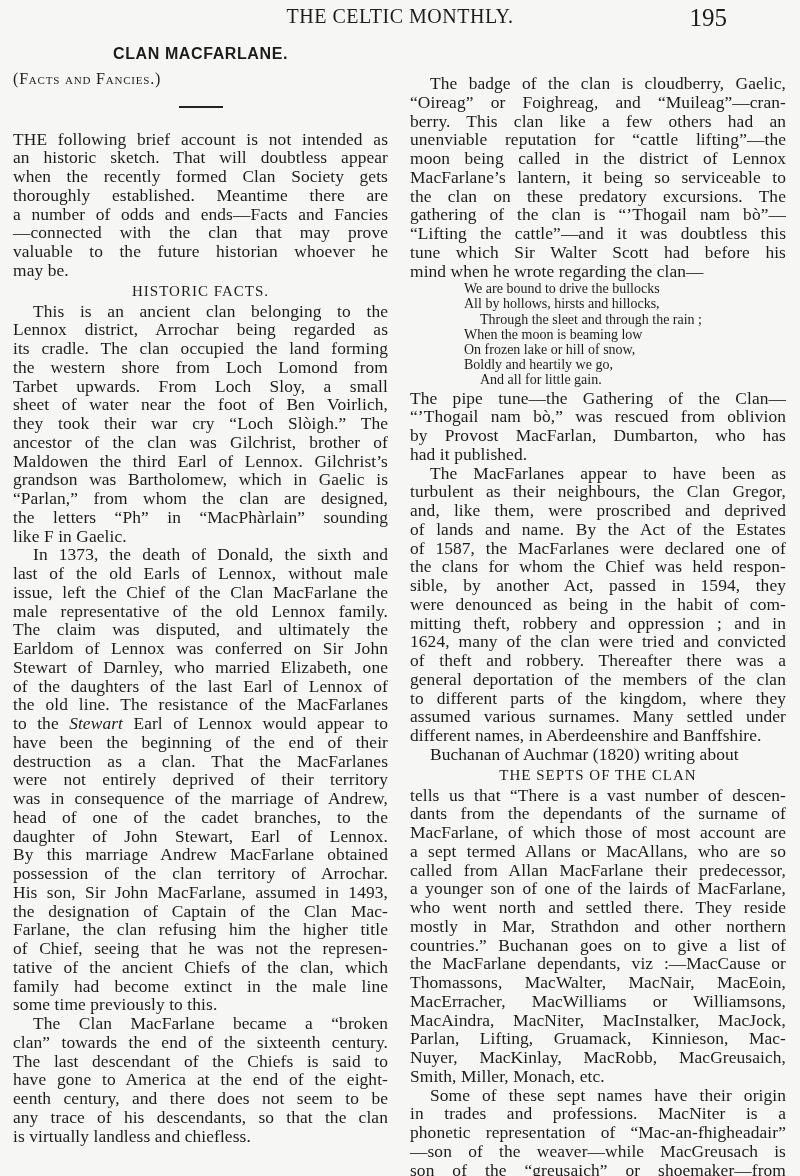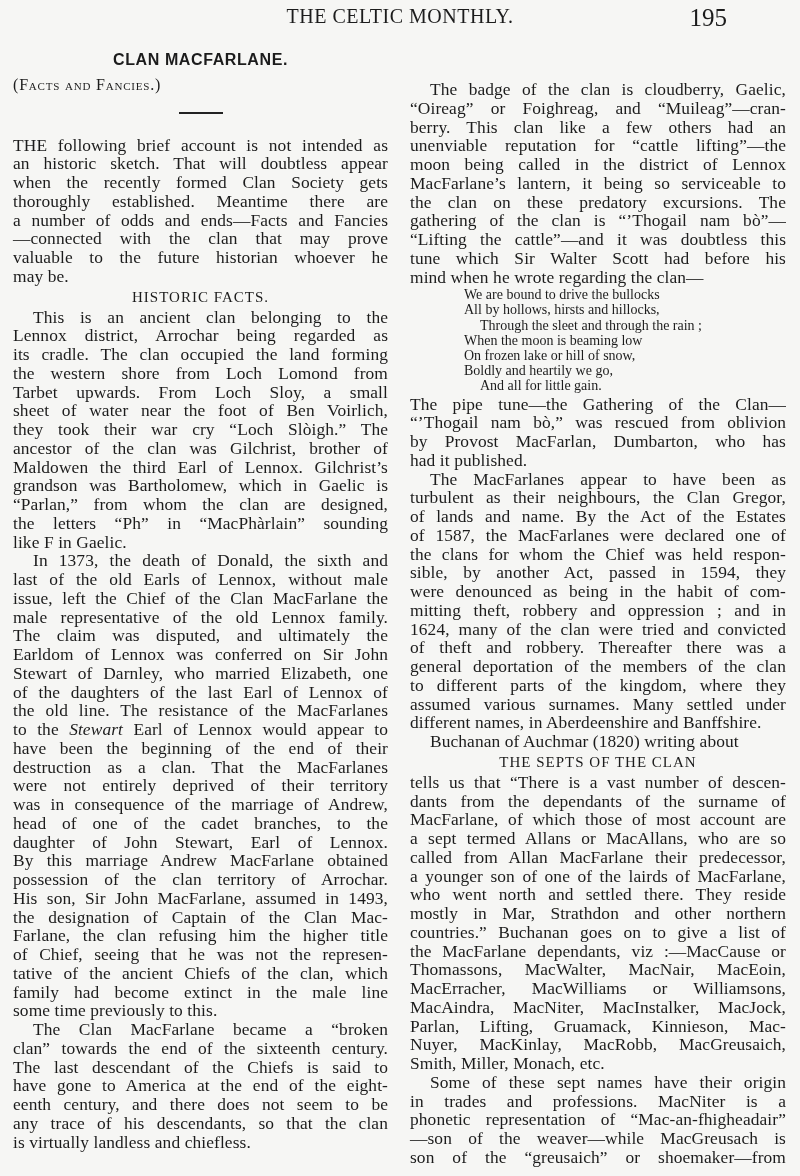--- a/index.html
+++ b/index.html
@@ -16,21 +16,21 @@
   }
   .running-title {
     position: absolute; left: 0; width: 800px; text-align: center; top: 0;
     font-family: "Liberation Serif", serif; font-size: 20px; letter-spacing: 0.5px;
     transform: scaleY(1.1);
   }
   .page-number {
     position: absolute; right: 16px; top: 0; font-size: 25px;
     font-family: "Liberation Serif", serif;
   }
-  .col { position: absolute; top: 38px; }
+  .col { position: absolute; top: 32px; }
   .col-left { left: 13px; width: 375px; }
   .col-right { left: 410px; width: 376px; }
   .line {
     display: block; height: 18.75px; line-height: 18.75px;
     font-family: "Liberation Serif", serif;
     font-size: 17.4px;
     white-space: nowrap;
     text-align: justify; text-align-last: justify;
     letter-spacing: 0.1px;
   }
@@ -162,20 +162,21 @@
       </div>
     <div>
         <span class="line">The pipe tune—the Gathering of the Clan—</span>
         <span class="line">“’Thogail nam bò,” was rescued from oblivion</span>
         <span class="line">by Provost MacFarlan, Dumbarton, who has</span>
         <span class="line last">had it published.</span>
       </div>
     <div>
         <span class="line indent">The MacFarlanes appear to have been as</span>
         <span class="line">turbulent as their neighbours, the Clan Gregor,</span>
+        <span class="line">and, like them, were proscribed and deprived</span>
         <span class="line">of lands and name.  By the Act of the Estates</span>
         <span class="line">of 1587, the MacFarlanes were declared one of</span>
         <span class="line">the clans for whom the Chief was held respon-</span>
         <span class="line">sible, by another Act, passed in 1594, they</span>
         <span class="line">were denounced as being in the habit of com-</span>
         <span class="line">mitting theft, robbery and oppression ; and in</span>
         <span class="line">1624, many of the clan were tried and convicted</span>
         <span class="line">of theft and robbery.  Thereafter there was a</span>
         <span class="line">general deportation of the members of the clan</span>
         <span class="line">to different parts of the kingdom, where they</span>

